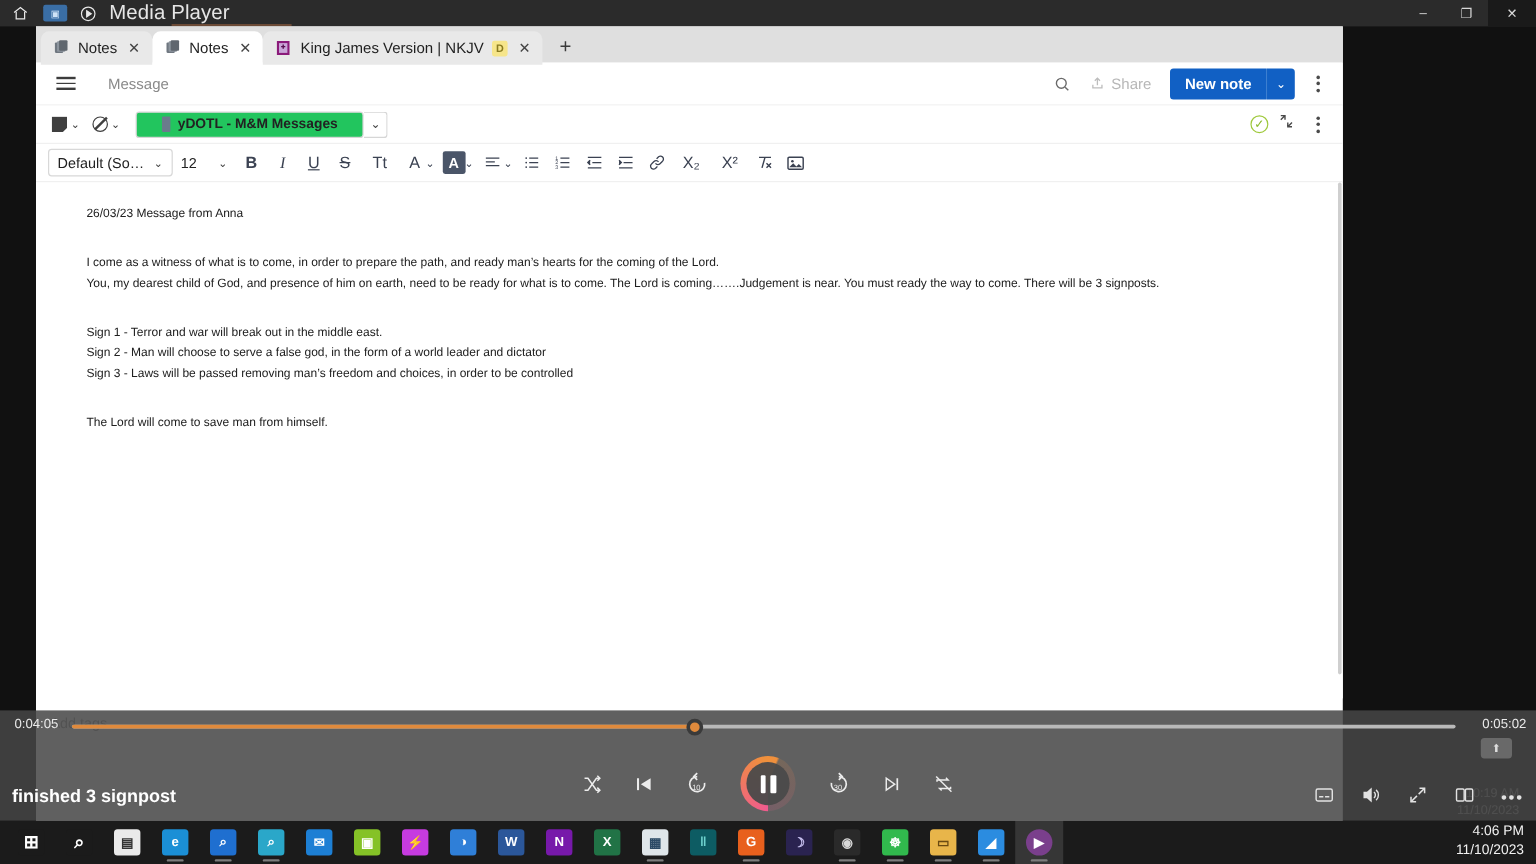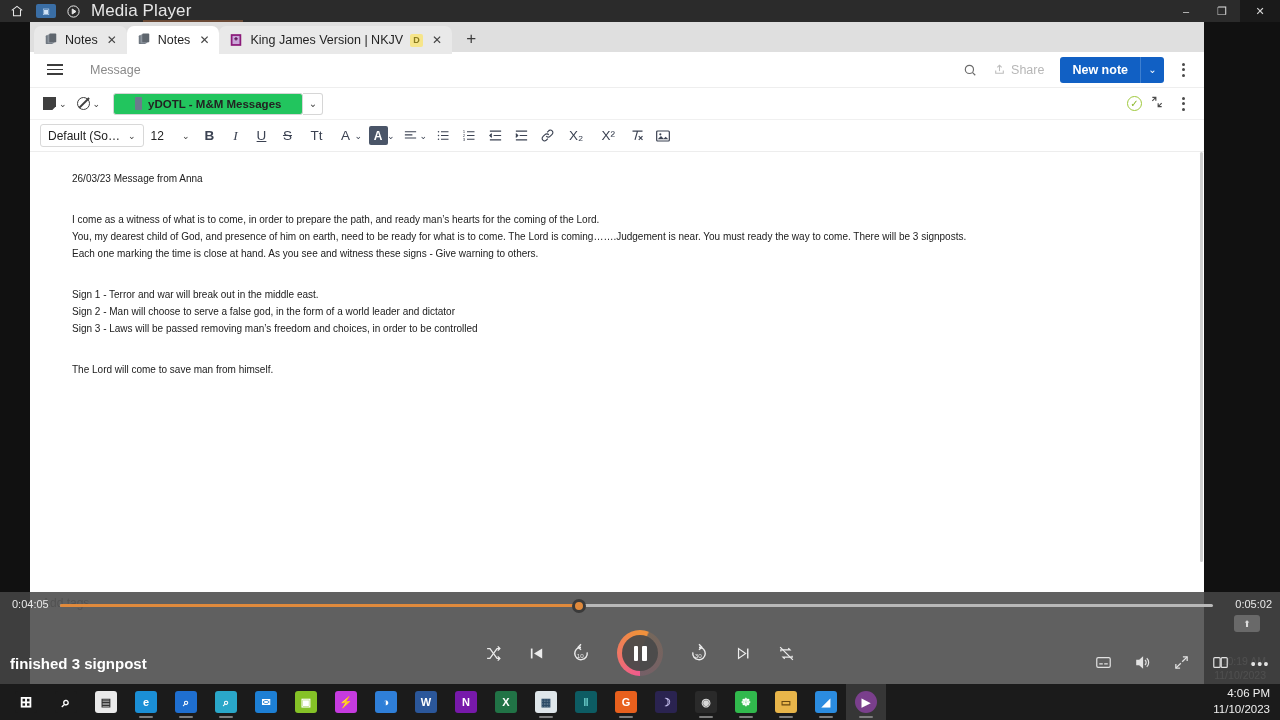--- a/index.html
+++ b/index.html
@@ -43,21 +43,21 @@
     position: absolute; right: 0; top: 0; height: 22px; display: flex;
   }
   .mp-winbtn {
     width: 36px; height: 22px; display: flex; align-items: center; justify-content: center;
     color: #d8d8d8; font-size: 11px;
   }
   .mp-winbtn.close { background: #1a1a1a; width: 40px; }
 
   
   .browser {
-    position: absolute; left: 30px; top: 22px; width: 1174px; height: 662px;
+    position: absolute; left: 30px; top: 22px; width: 1089px; height: 662px;
     background: #fff;
   }
   .tabstrip {
     height: 30px; background: #dfdfdf; display: flex; align-items: flex-end;
     padding-left: 4px; position: relative;
   }
   .tab {
     height: 28px; display: flex; align-items: center; gap: 7px;
     padding: 0 8px 0 10px; border-radius: 7px 7px 0 0;
     font-size: 12.5px; color: #1f1f1f; background: #e9e9e9;
@@ -456,21 +456,20 @@
             <path d="M4 17l5-5 4 4 3-3 4 4z"></path>
         </svg>
       </div>
     </div>
 
     <div class="note">
       <p>26/03/23 Message from Anna</p>
       <div class="gap"></div>
       <p>I come as a witness of what is to come, in order to prepare the path, and ready man’s hearts for the coming of the Lord.</p>
       <p>You, my dearest child of God, and presence of him on earth, need to be ready for what is to come. The Lord is coming…….Judgement is near. You must ready the way to come. There will be 3 signposts.</p>
-      <p>Each one marking the time is close at hand. As you see and witness these signs - Give warning to others.</p>
       <div class="gap"></div>
       <p>Sign 1 - Terror and war will break out in the middle east.</p>
       <p>Sign 2 - Man will choose to serve a false god, in the form of a world leader and dictator</p>
       <p>Sign 3 - Laws will be passed removing man’s freedom and choices, in order to be controlled</p>
       <div class="gap"></div>
       <p>The Lord will come to save man from himself.</p>
 
       <div class="scrollbar">
         <div class="scroll-thumb"></div>
       </div>

